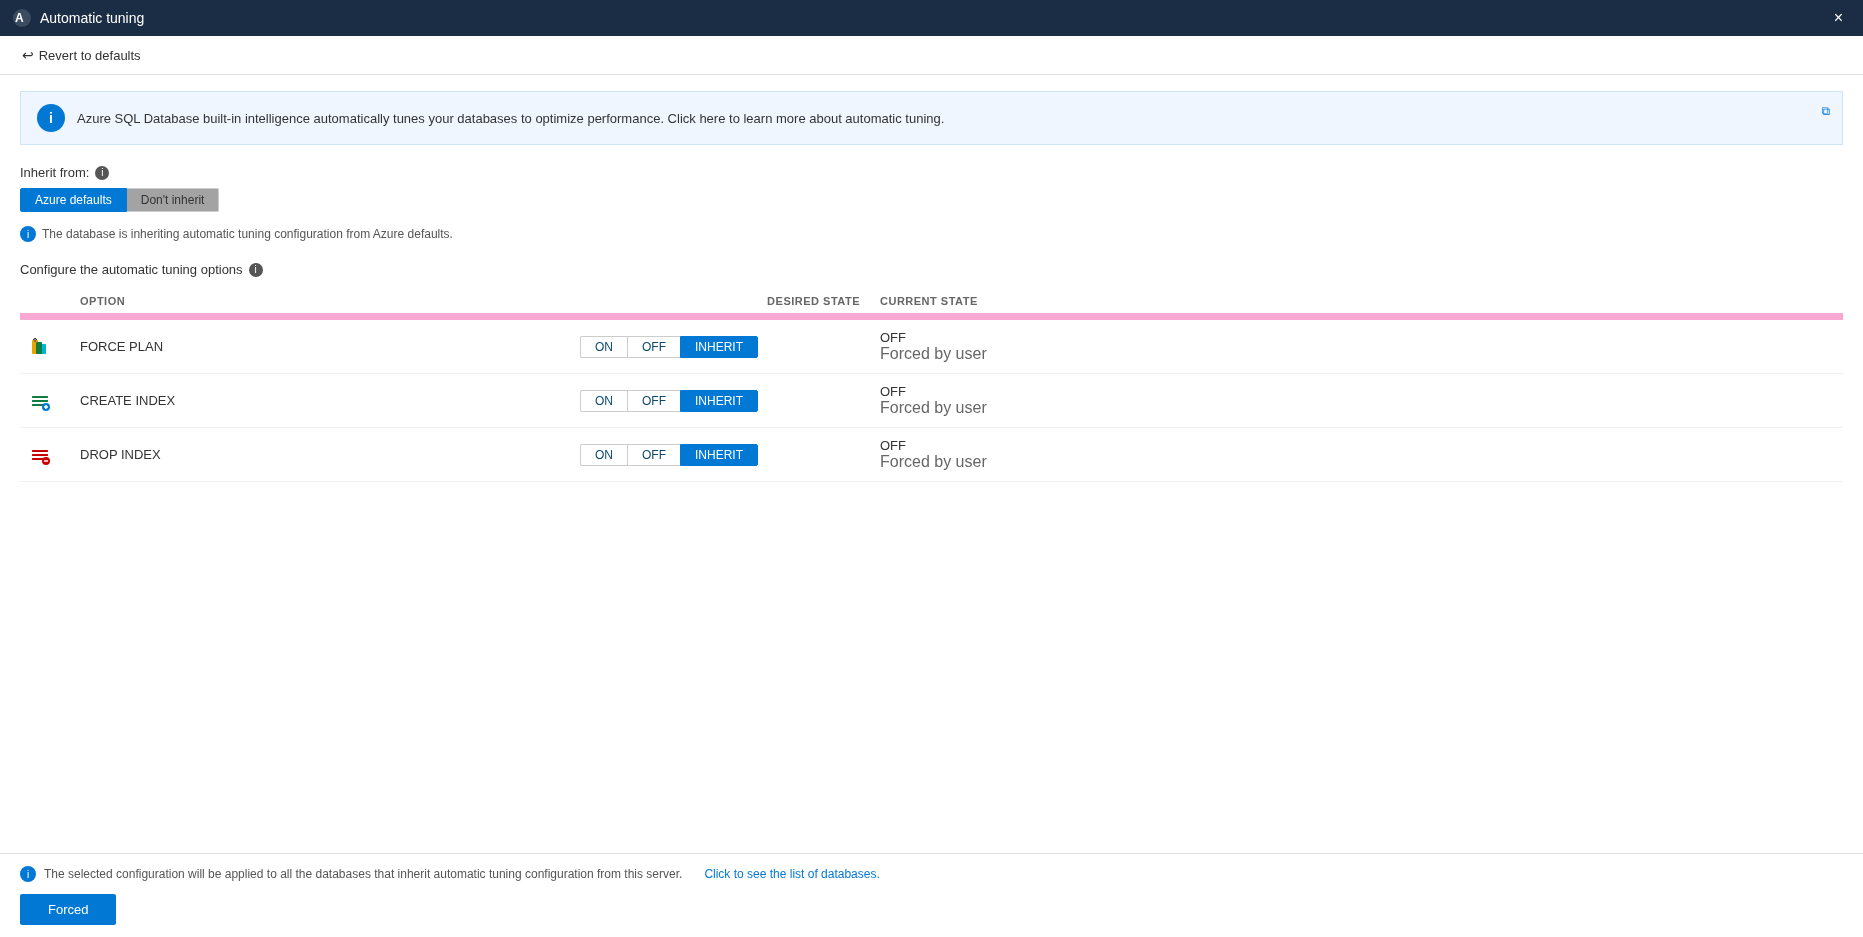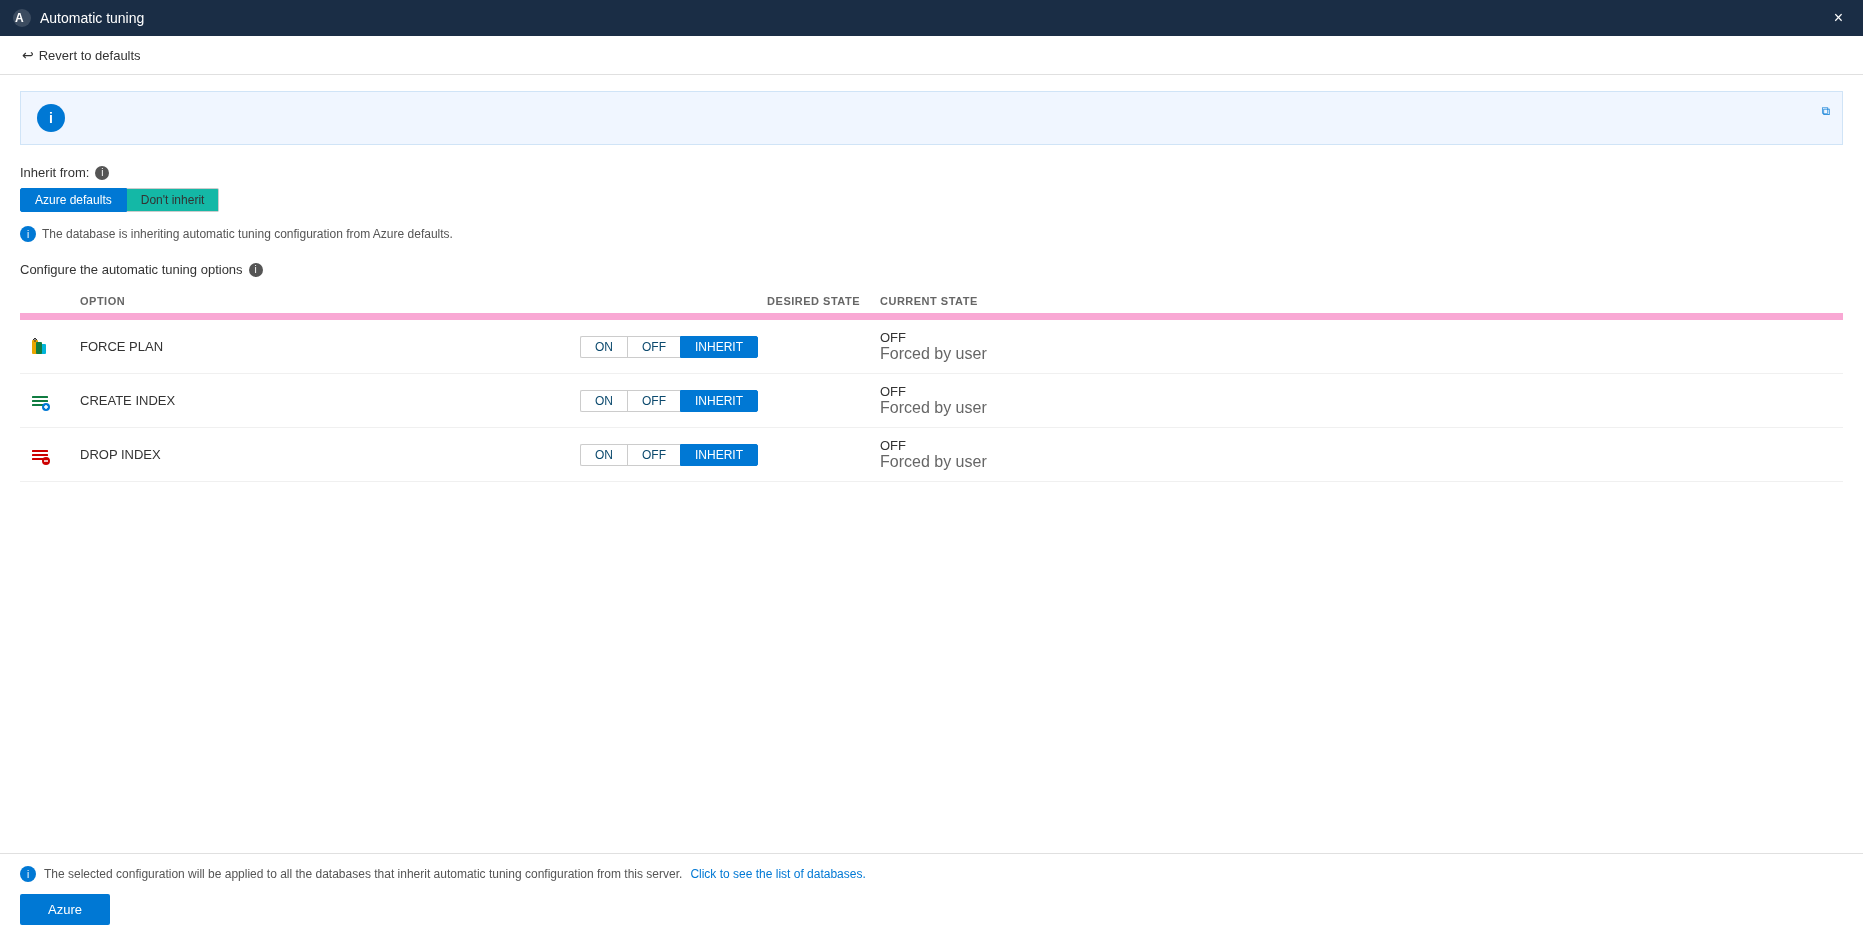--- a/index.html
+++ b/index.html
@@ -130,21 +130,21 @@
 
     
     .toggle-group {
       display: flex;
       gap: 0;
       margin-bottom: 14px;
     }
     .toggle-btn {
       padding: 4px 14px;
       border: 1px solid #ccc;
-      background: #14b8a6;
+      background: #a3a3a3;
       font-size: 12px;
       cursor: pointer;
       color: #333;
     }
     .toggle-btn:first-child { border-radius: 2px 0 0 2px; }
     .toggle-btn:last-child { border-radius: 0 2px 2px 0; border-left: none; }
     .toggle-btn.active {
       background: #0078d4;
       color: #fff;
       border-color: #0078d4;
@@ -266,20 +266,21 @@
       display: flex;
       align-items: center;
       gap: 8px;
       font-size: 12px;
       color: #555;
       margin-bottom: 12px;
     }
     .bottom-info a {
       color: #0078d4;
       text-decoration: none;
+      margin-left: 14px;
     }
     .apply-btn {
       background: #0078d4;
       color: #fff;
       border: none;
       padding: 8px 28px;
       font-size: 13px;
       cursor: pointer;
       border-radius: 2px;
     }
@@ -322,20 +323,21 @@
       <span>Revert to defaults</span>
     </button>
   </div>
 
   <div class="main-content">
 
     <div class="info-banner">
       <div class="info-banner-icon">
         <span>i</span>
       </div>
+      <span class="info-banner-text">Azure SQL Database built-in intelligence automatically tunes your databases to optimize performance. Click here to learn more about automatic tuning.</span>
       <span class="info-banner-link-icon">⧉</span>
     </div>
 
     <div class="section-label">
       <span>Inherit from:</span>
       <span class="info-circle">i</span>
     </div>
 
     <div class="toggle-group">
       <button class="toggle-btn active">Azure defaults</button>
@@ -457,15 +459,15 @@
     </table>
 
   </div>
 
   <div class="bottom-bar">
     <div class="bottom-info">
       <span class="info-text-icon">i</span>
       <span>The selected configuration will be applied to all the databases that inherit automatic tuning configuration from this server.</span>
       <a href="#">Click to see the list of databases.</a>
     </div>
-    <button class="apply-btn">Azure</button>
+    <button class="apply-btn">Forced</button>
   </div>
 </div>
 
 </body></html>

